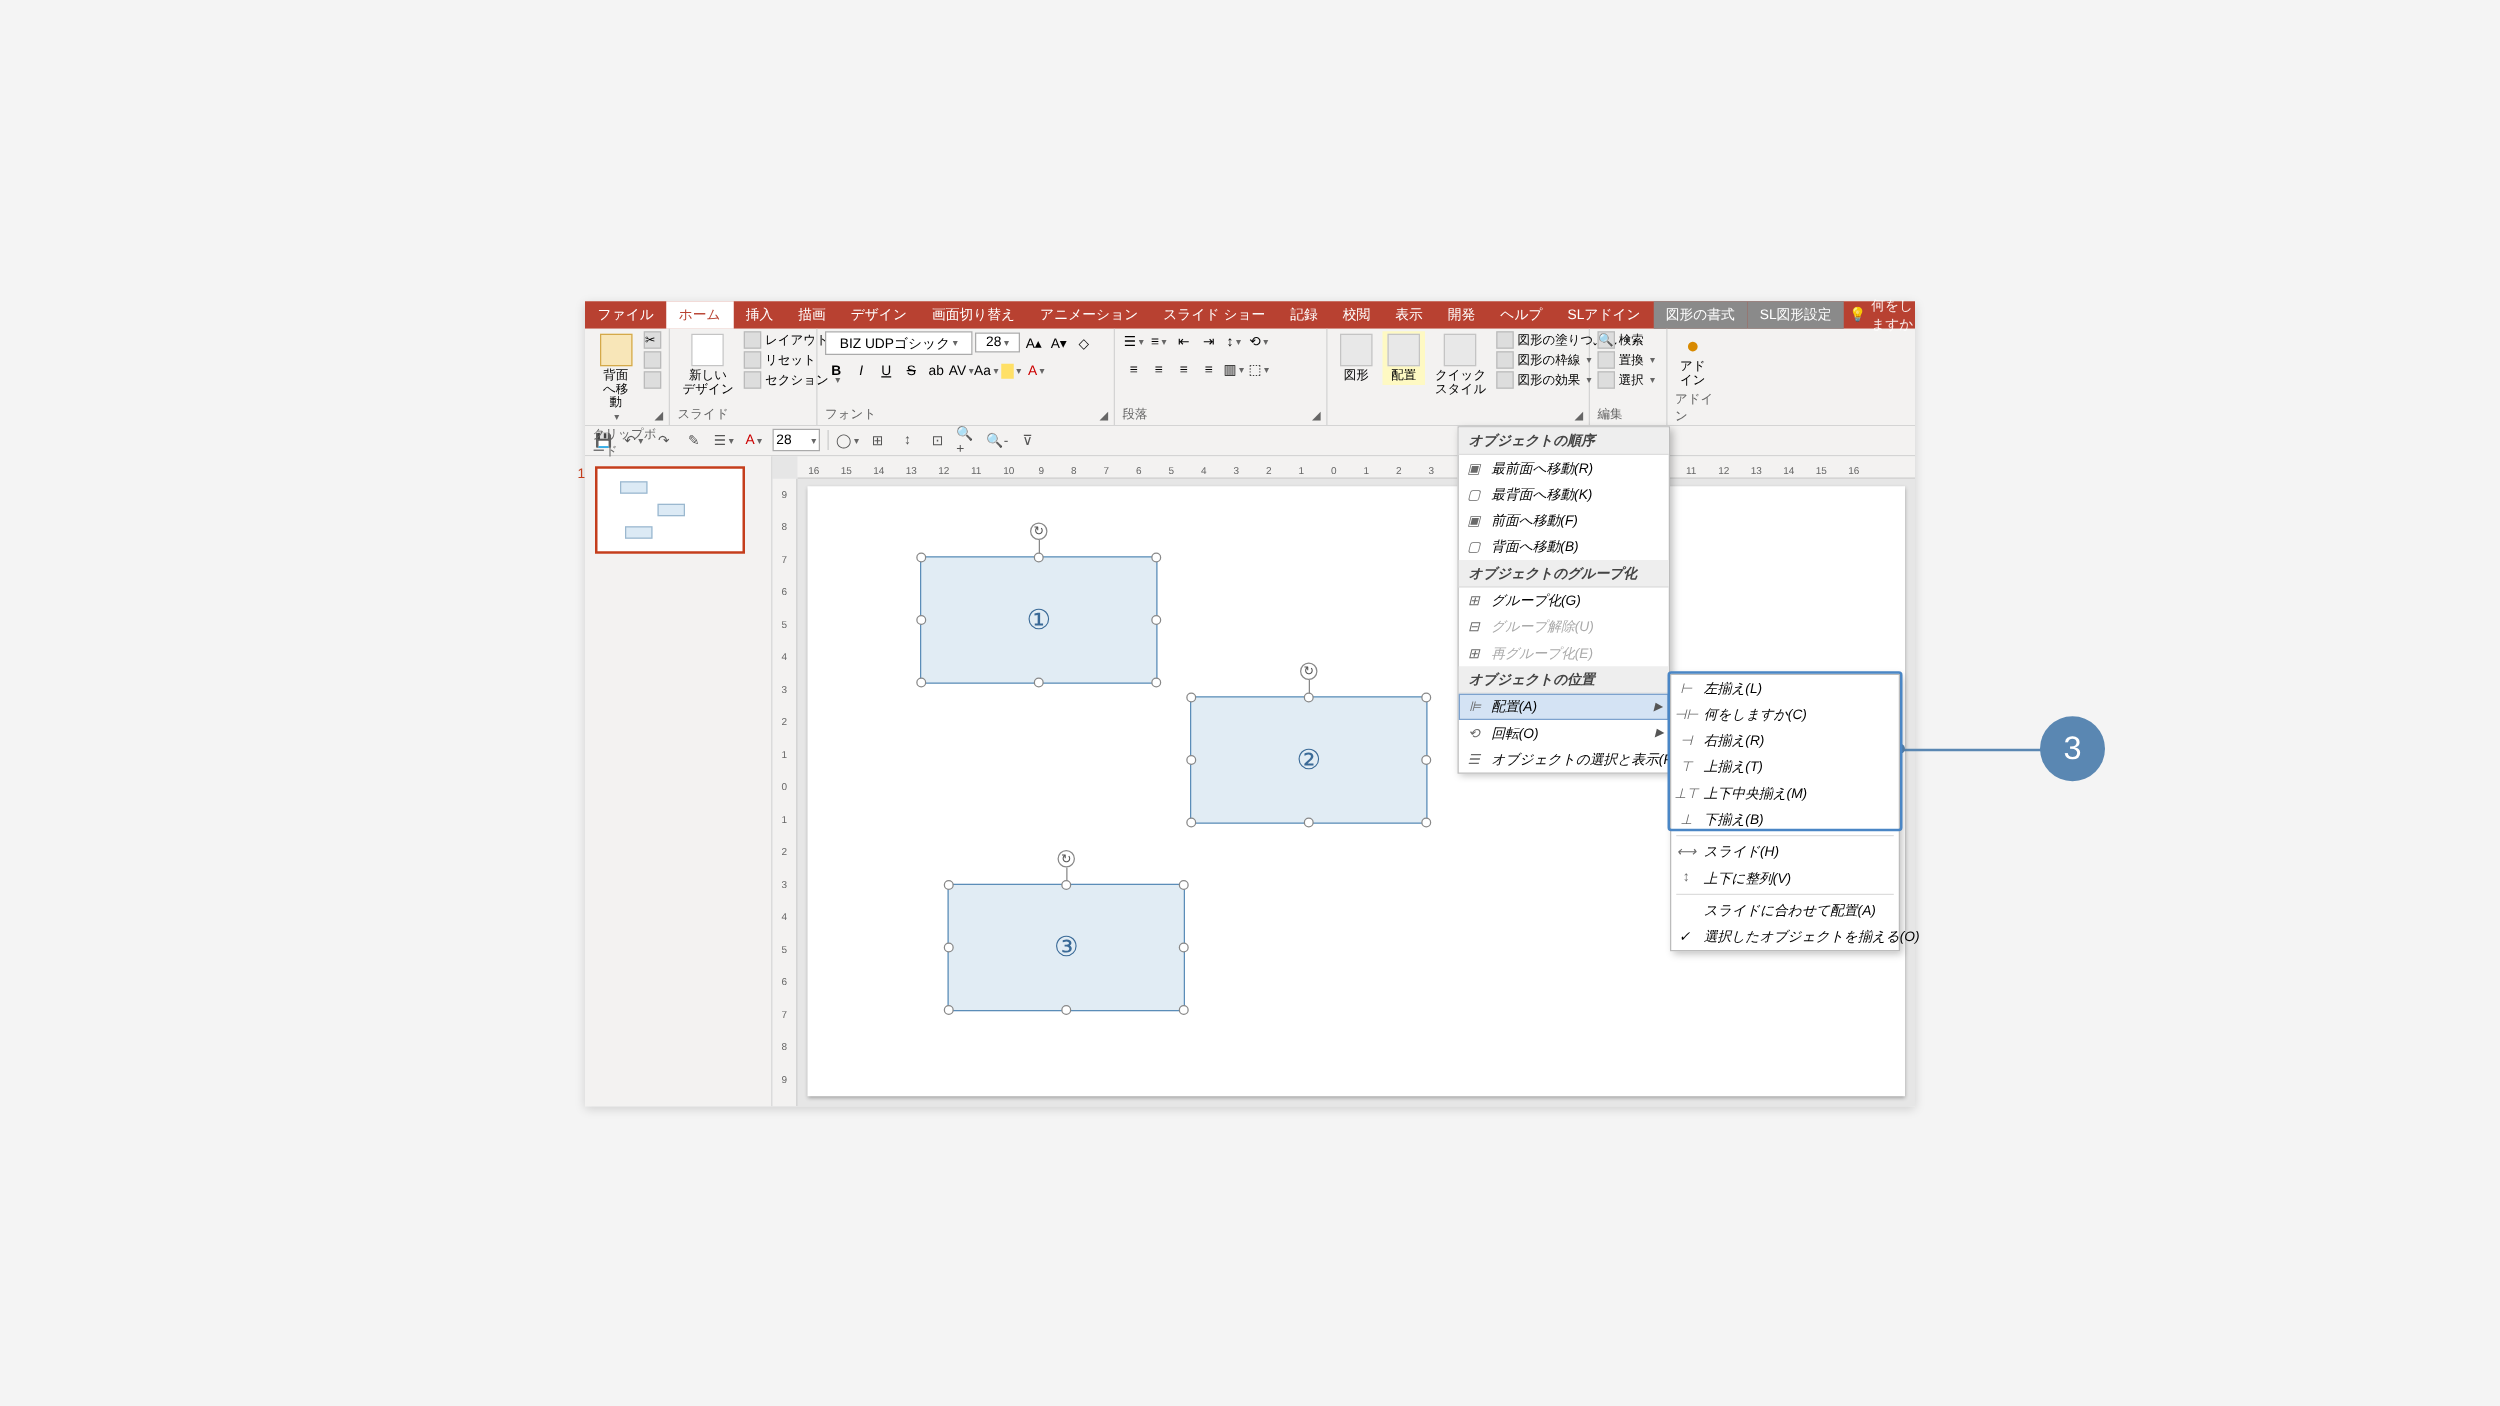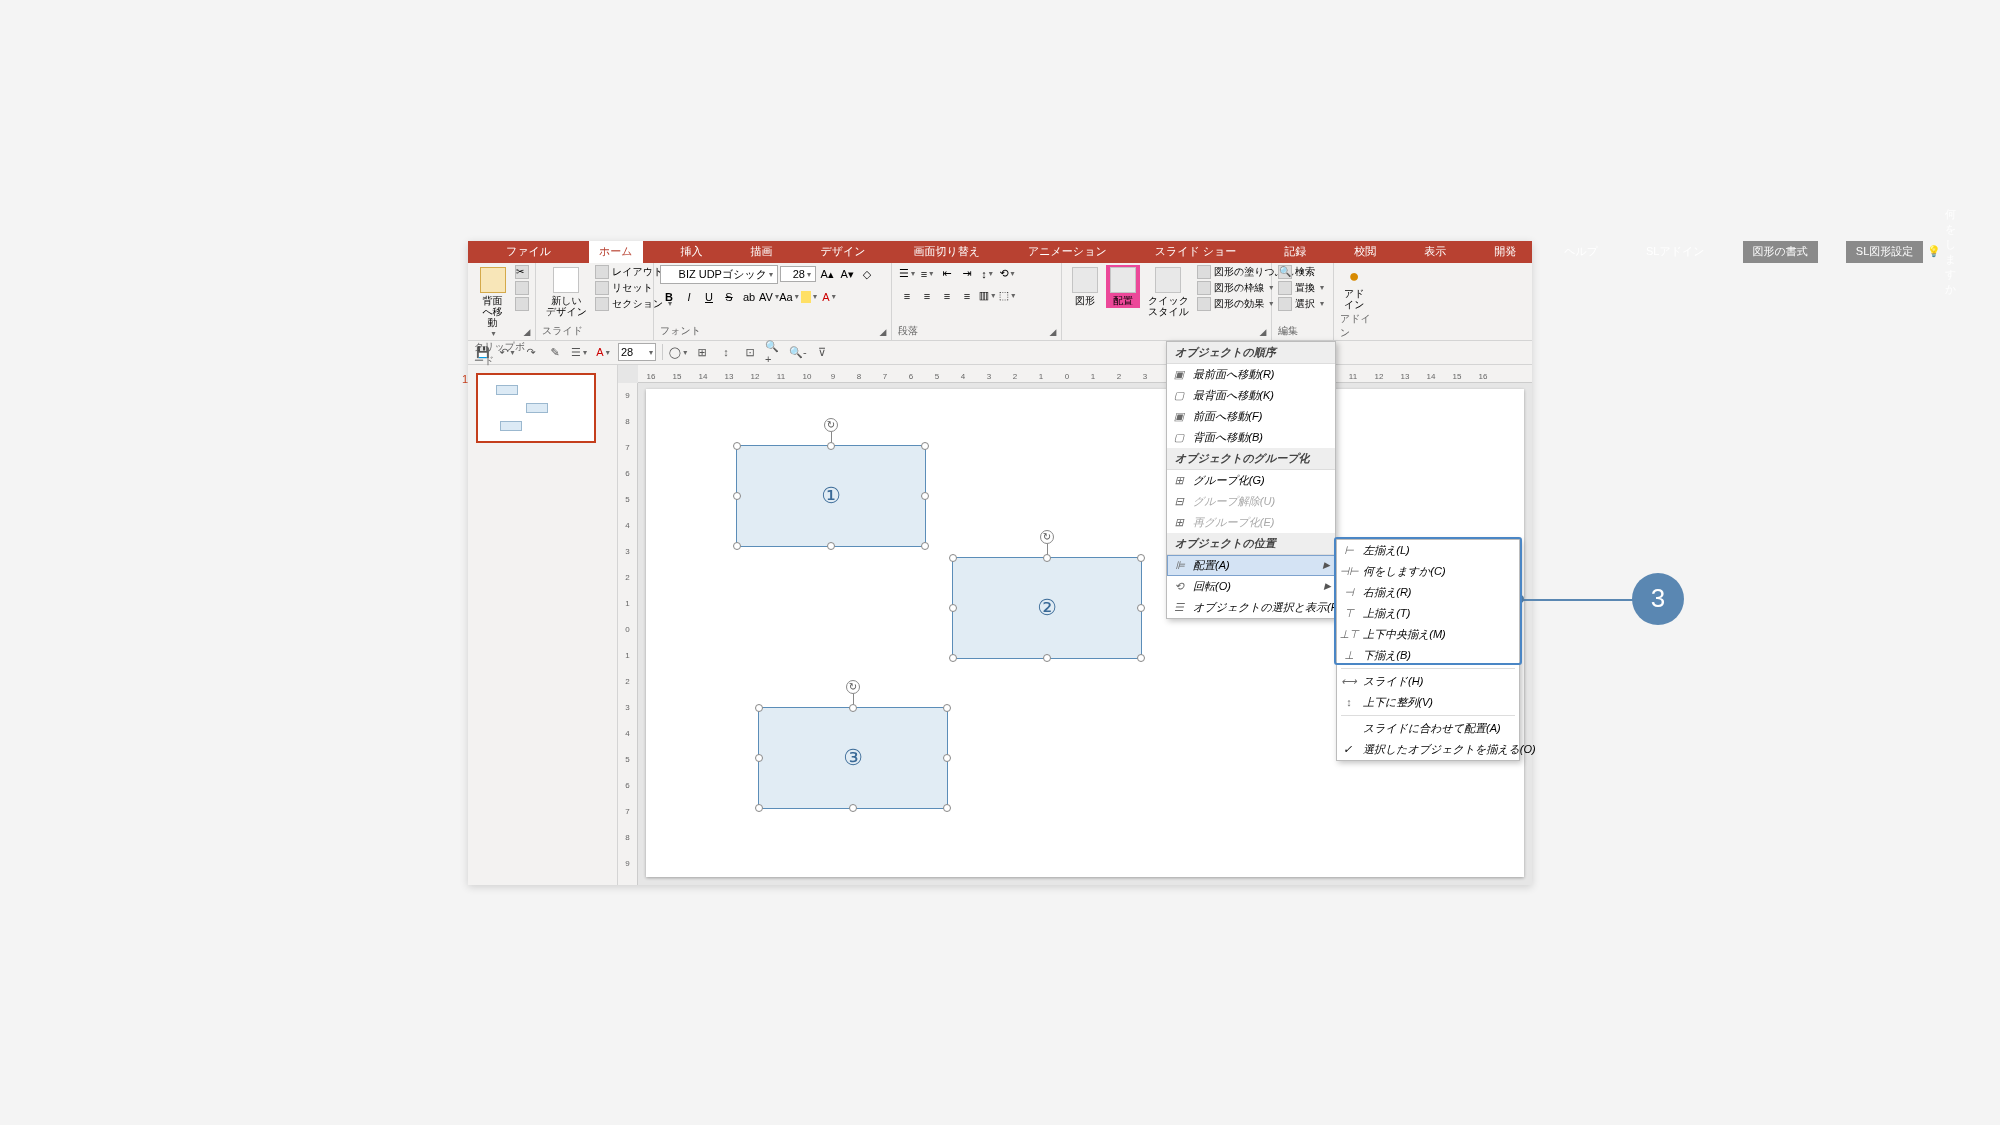--- a/index.html
+++ b/index.html
@@ -1,43 +1,43 @@
 <!DOCTYPE html>
 <html><head>
 <meta charset="utf-8">
 <style>
   * { box-sizing: border-box; margin: 0; padding: 0; }
   body { background: #f4f4f4; font-family: "Meiryo", sans-serif; font-size: 11px; display: flex; align-items: center; justify-content: center; min-height: 100vh; }
   .app { width: 1064px; background: #fff; box-shadow: 0 2px 8px rgba(0,0,0,0.15); position: relative; }
 
   
   .tab-bar { background: #b84131; display: flex; align-items: stretch; height: 22px; color: #fff; font-size: 11px; }
-  .tab { padding: 0 10px; display: flex; align-items: center; cursor: pointer; white-space: nowrap; margin-left: 28px; }
+  .tab { padding: 0 10px; display: flex; align-items: center; cursor: pointer; white-space: nowrap; }
   .tab.active { background: #fff; color: #b84131; }
   .tab.context { background: #8a8a8a; }
   .tab.context2 { background: #8a8a8a; }
   .tell-me { margin-left: 4px; display: flex; align-items: center; color: #fff; opacity: 0.9; }
   .tell-me .bulb { margin-right: 4px; }
 
   
   .ribbon { background: #f3f2f1; border-bottom: 1px solid #d4d4d4; display: flex; height: 78px; }
   .group { border-right: 1px solid #d4d4d4; padding: 2px 6px 0 6px; display: flex; flex-direction: column; justify-content: space-between; position: relative; }
   .group-label { text-align: left; font-size: 10px; color: #666; padding-bottom: 2px; }
   .group-body { display: flex; gap: 4px; flex: 1; align-items: flex-start; }
   .big-btn { display: flex; flex-direction: column; align-items: center; justify-content: center; padding: 2px 4px; font-size: 10px; gap: 2px; text-align: center; line-height: 1.1; }
   .big-btn .icon { width: 26px; height: 26px; background: #e8e8e8; border: 1px solid #c4c4c4; }
   .stack { display: flex; flex-direction: column; gap: 2px; font-size: 10px; }
   .stack > div { display: flex; align-items: center; gap: 3px; white-space: nowrap; }
   .mini-icon { width: 14px; height: 14px; background: #ddd; border: 1px solid #bbb; display: inline-block; flex-shrink: 0; }
-  .combo { border: 1px solid #ababab; background: #fff; font-size: 11px; padding: 1px 4px; display: flex; align-items: center; justify-content: flex-end; }
+  .combo { border: 1px solid #ababab; background: #fff; font-size: 11px; padding: 1px 4px; display: flex; align-items: center; justify-content: center; }
   .dd { color: #666; font-size: 8px; margin-left: 2px; }
   .btn-row { display: flex; gap: 2px; align-items: center; }
   .btn-row .b { width: 18px; height: 18px; border: 1px solid transparent; display: flex; align-items: center; justify-content: center; font-size: 11px; }
   .dialog-launcher { position: absolute; right: 2px; bottom: 2px; width: 12px; height: 12px; font-size: 9px; color: #666; display: flex; align-items: center; justify-content: center; }
-  .highlighted { background: #ec4899; }
+  .highlighted { background: #fef9c3; }
 
   
   .qat { background: #f3f2f1; height: 24px; display: flex; align-items: center; padding: 0 6px; gap: 6px; border-bottom: 1px solid #d4d4d4; }
   .qat .q { width: 18px; height: 18px; display: flex; align-items: center; justify-content: center; color: #555; }
   .qat .combo-sm { border: 1px solid #ababab; background: #fff; width: 38px; height: 18px; font-size: 11px; padding: 0 2px; display: flex; align-items: center; justify-content: space-between; }
 
   
   .body { display: flex; height: 520px; background: #e6e6e6; }
   .thumb-panel { width: 150px; background: #f3f2f1; border-right: 1px solid #d4d4d4; padding: 8px; }
   .thumb { border: 2px solid #c43e1c; background: #fff; width: 120px; height: 70px; position: relative; }

